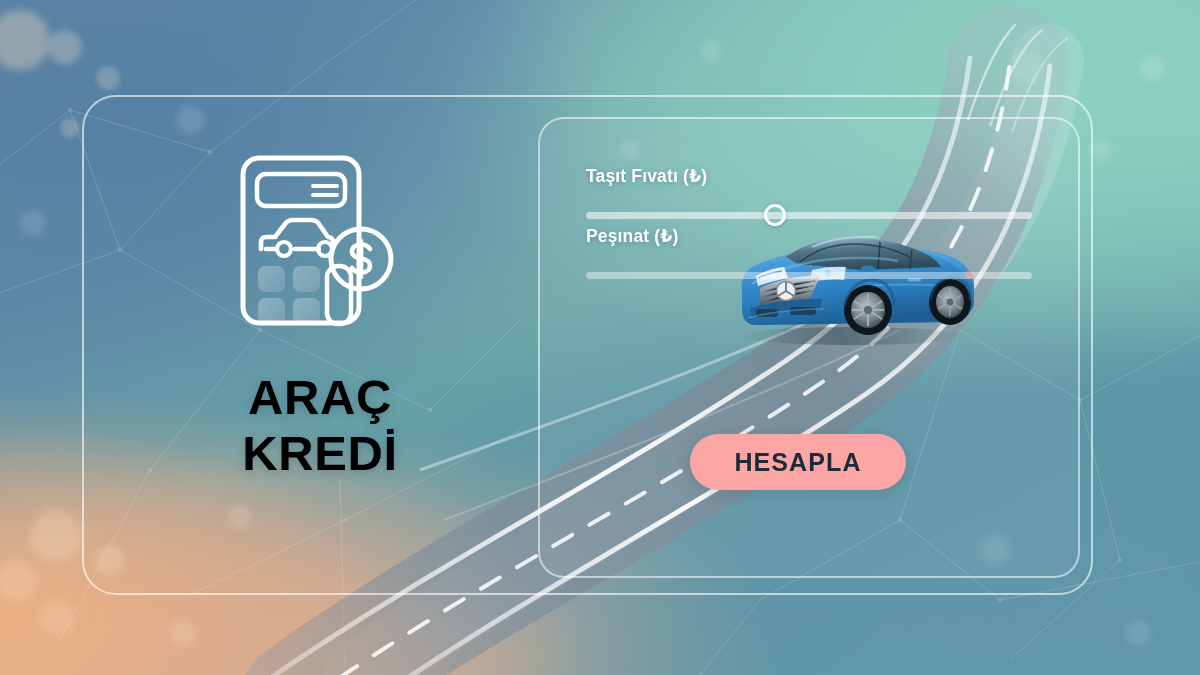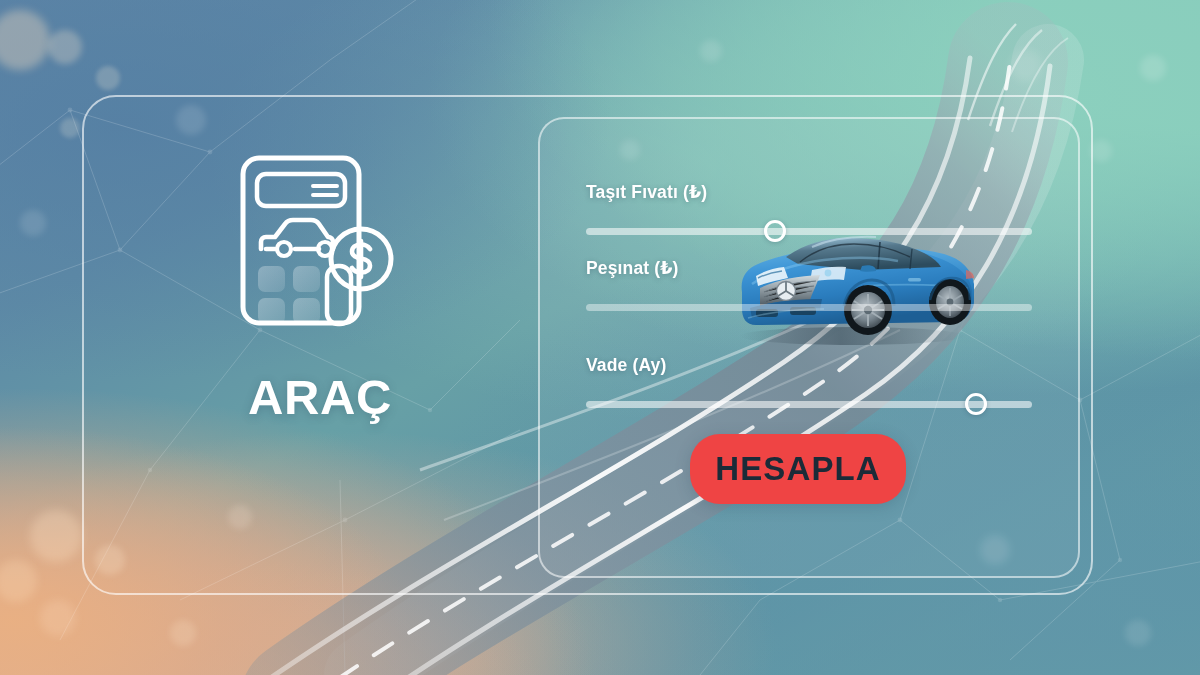--- a/index.html
+++ b/index.html
@@ -76,35 +76,35 @@
   .left-panel {
     position:absolute;
     left:120px; top:140px; width:400px; height:400px;
     display:flex; flex-direction:column;
     align-items:center;
   }
   .calc-icon { margin-top:8px; }
   .headline {
     margin-top:28px;
     text-align:center;
-    color:#ffffff;
+    color:#000000;
     font-weight:bold;
     font-size:49px;
     line-height:1.14;
     letter-spacing:.6px;
     text-shadow:0 2px 10px rgba(40,70,90,.28);
   }
   .headline span { display:block; white-space:nowrap; }
 
   
   .fields {
     position:absolute;
     left:586px; top:166px; width:446px;
   }
-  .field { position:relative;margin-top:16px; }
+  .field { position:relative; }
   .field-label {
     color:#fff;
     font-size:17.5px;
     font-weight:bold;
     letter-spacing:.15px;
     text-shadow:0 1px 5px rgba(40,70,90,.35);
     white-space:nowrap;
   }
   .slider {
     position:relative;
@@ -130,27 +130,27 @@
   }
 
   .f1 { }
   .f2 { }
   .f3 { margin-top:37px; }
 
   
   .calc-btn {
     position:absolute;
     left:690px; top:434px;
-    width:216px; height:70px;
+    width:216px; height:56px;
     border:none;
     border-radius:30px;
-    background:#ef4444;
+    background:#fca5a5;
     color:#1b2b38;
     font-family:"Liberation Sans","DejaVu Sans",sans-serif;
-    font-size:33px;
+    font-size:25px;
     font-weight:bold;
     letter-spacing:1.1px;
     cursor:pointer;
     box-shadow:0 3px 16px rgba(30,60,80,.20);
   }
 
   
   .car-wrap {
     position:absolute;
     left:712px; top:214px;
@@ -418,44 +418,38 @@
           <path d="M126 93 L126 129" stroke="#ffffff" stroke-width="4.6" stroke-linecap="round"></path>
           <path d="M135 101 C133 98 130 96.5 126 96.5 C120 96.5 117 99.5 117 103.5
                    C117 107.5 120 109.5 126 110.5 C132 111.5 135 113.5 135 117.5
                    C135 121.5 132 124.5 126 124.5 C122 124.5 119 123 117 120" fill="none" stroke="#ffffff" stroke-width="4.6" stroke-linecap="round" stroke-linejoin="round"></path>
         </g>
       </svg>
     </div>
 
     <div class="headline">
       <span>ARAÇ</span>
+      <span>KREDİ</span>
     </div>
   </div>
 
   <div class="fields">
 
     <div class="field f1">
       <div class="field-label">Taşıt Fıvatı (₺)</div>
       <div class="slider">
         <div class="slider-track"></div>
         <div class="slider-knob" style="left:40%;"></div>
       </div>
     </div>
 
     <div class="field f2">
       <div class="field-label">Peşınat (₺)</div>
       <div class="slider">
         <div class="slider-track dim"></div>
       </div>
     </div>
 
-    <div class="field f3">
-      <div class="field-label">Vade (Ay)</div>
-      <div class="slider">
-        <div class="slider-track"></div>
-        <div class="slider-knob" style="left:85%;"></div>
-      </div>
-    </div>
   </div>
 
   <button class="calc-btn">HESAPLA</button>
 
 </div>
 
 </body></html>

